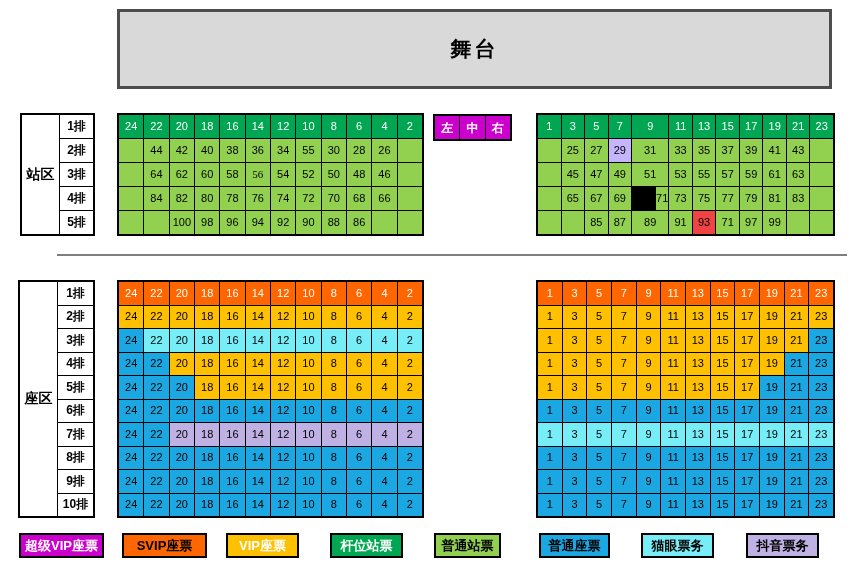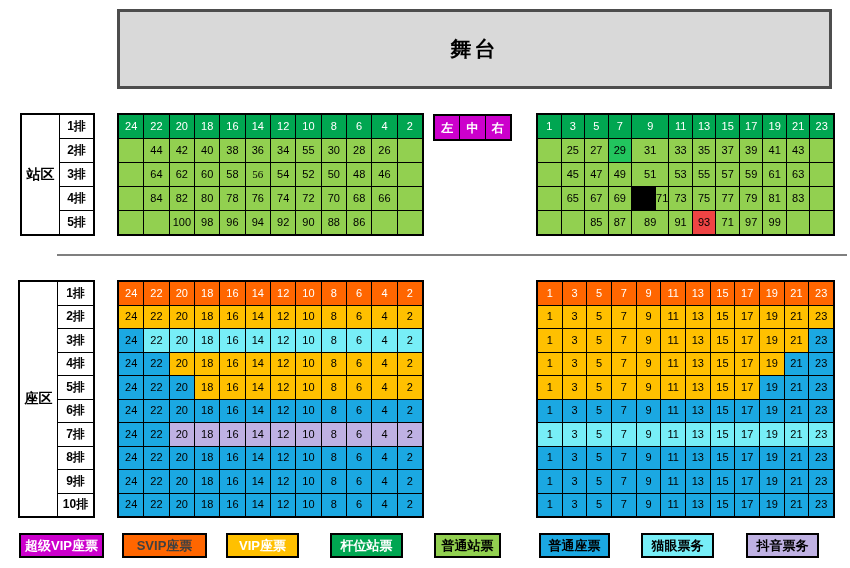--- a/index.html
+++ b/index.html
@@ -141,21 +141,21 @@
       <div class="cell" style="background: rgb(0, 166, 81); color: rgb(255, 255, 255);">11</div>
       <div class="cell" style="background: rgb(0, 166, 81); color: rgb(255, 255, 255);">13</div>
       <div class="cell" style="background: rgb(0, 166, 81); color: rgb(255, 255, 255);">15</div>
       <div class="cell" style="background: rgb(0, 166, 81); color: rgb(255, 255, 255);">17</div>
       <div class="cell" style="background: rgb(0, 166, 81); color: rgb(255, 255, 255);">19</div>
       <div class="cell" style="background: rgb(0, 166, 81); color: rgb(255, 255, 255);">21</div>
       <div class="cell" style="background: rgb(0, 166, 81); color: rgb(255, 255, 255);">23</div>
       <div class="cell" style="background: rgb(146, 208, 80); color: rgb(0, 0, 0);"></div>
       <div class="cell" style="background: rgb(146, 208, 80); color: rgb(0, 0, 0);">25</div>
       <div class="cell" style="background: rgb(146, 208, 80); color: rgb(0, 0, 0);">27</div>
-      <div class="cell" style="background: #22c55e; color: rgb(0, 0, 0); text-align: center;">29</div>
+      <div class="cell" style="background: #c4b5fd; color: rgb(0, 0, 0); text-align: center;">29</div>
       <div class="cell" style="background: rgb(146, 208, 80); color: rgb(0, 0, 0);">31</div>
       <div class="cell" style="background: rgb(146, 208, 80); color: rgb(0, 0, 0);">33</div>
       <div class="cell" style="background: rgb(146, 208, 80); color: rgb(0, 0, 0);">35</div>
       <div class="cell" style="background: rgb(146, 208, 80); color: rgb(0, 0, 0);">37</div>
       <div class="cell" style="background: rgb(146, 208, 80); color: rgb(0, 0, 0);">39</div>
       <div class="cell" style="background: rgb(146, 208, 80); color: rgb(0, 0, 0);">41</div>
       <div class="cell" style="background: rgb(146, 208, 80); color: rgb(0, 0, 0);">43</div>
       <div class="cell" style="background: rgb(146, 208, 80); color: rgb(0, 0, 0);"></div>
       <div class="cell" style="background: rgb(146, 208, 80); color: rgb(0, 0, 0);"></div>
       <div class="cell" style="background: rgb(146, 208, 80); color: rgb(0, 0, 0);">45</div>
@@ -452,21 +452,21 @@
       <div class="cell" style="background: rgb(27, 168, 226); color: rgb(0, 0, 0);">13</div>
       <div class="cell" style="background: rgb(27, 168, 226); color: rgb(0, 0, 0);">15</div>
       <div class="cell" style="background: rgb(27, 168, 226); color: rgb(0, 0, 0);">17</div>
       <div class="cell" style="background: rgb(27, 168, 226); color: rgb(0, 0, 0);">19</div>
       <div class="cell" style="background: rgb(27, 168, 226); color: rgb(0, 0, 0);">21</div>
       <div class="cell" style="background: rgb(27, 168, 226); color: rgb(0, 0, 0);">23</div>
     </div>
 
   <div id="legend">
       <div class="legend-item" style="background: rgb(204, 0, 204); color: rgb(255, 255, 255);">超级VIP座票</div>
-      <div class="legend-item" style="background: rgb(255, 102, 0); color: #404040;">SVIP座票</div>
+      <div class="legend-item" style="background: rgb(255, 102, 0); color: #000000;">SVIP座票</div>
       <div class="legend-item" style="background: rgb(255, 192, 0); color: rgb(255, 255, 255);">VIP座票</div>
       <div class="legend-item" style="background: rgb(0, 166, 81); color: rgb(255, 255, 255);">杆位站票</div>
       <div class="legend-item" style="background: rgb(146, 208, 80); color: rgb(0, 0, 0);">普通站票</div>
       <div class="legend-item" style="background: rgb(27, 168, 226); color: rgb(0, 0, 0);">普通座票</div>
       <div class="legend-item" style="background: rgb(119, 238, 247); color: rgb(0, 0, 0);">猫眼票务</div>
       <div class="legend-item" style="background: rgb(191, 177, 227); color: rgb(0, 0, 0);">抖音票务</div>
     </div>
 
 </div>
 

